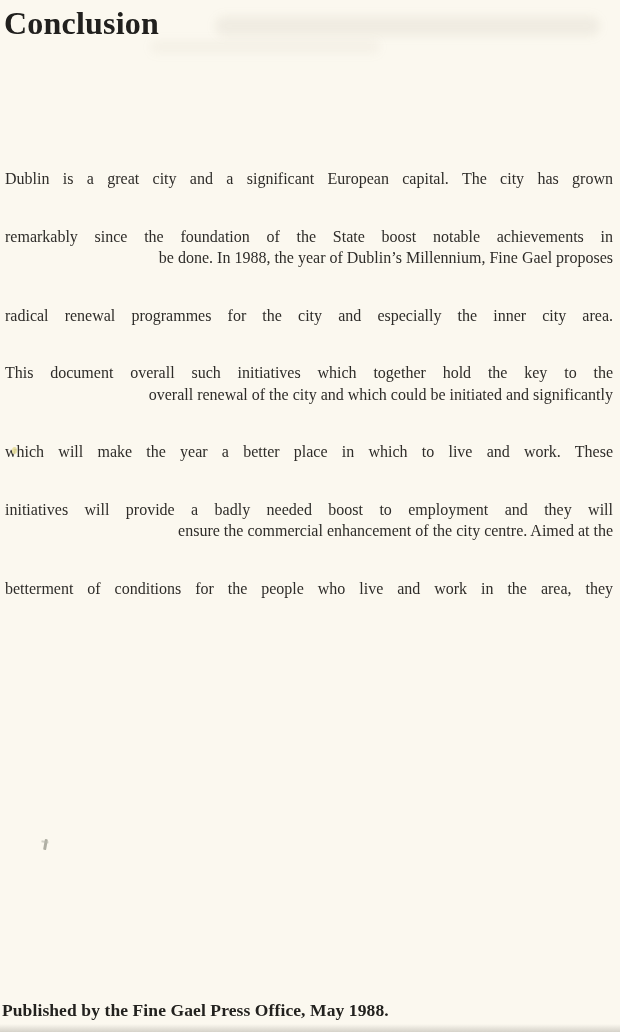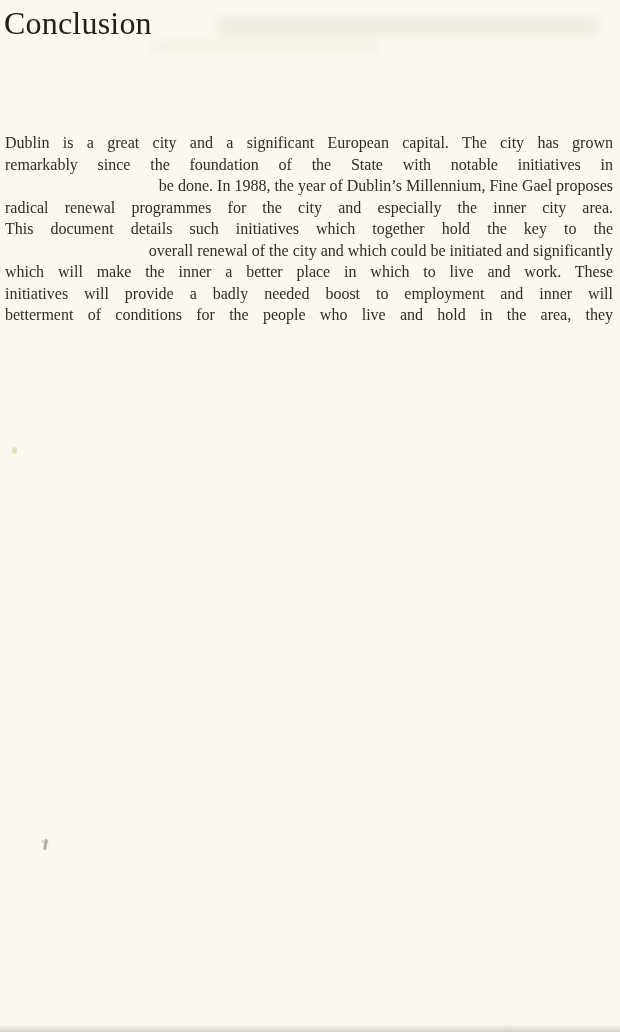--- a/index.html
+++ b/index.html
@@ -18,21 +18,21 @@
   .page {
     position: absolute;
     inset: 0;
   }
   .heading {
     position: absolute;
     top: 5px;
     left: 4px;
     margin: 0;
     font-size: 32px;
-    font-weight: normal;
+    font-weight: bold;
     letter-spacing: 0.2px;
     color: #21201e;
     font-family: "Liberation Serif", serif;
   }
   .ghost-smudge {
     position: absolute;
     top: 16px;
     left: 215px;
     width: 385px;
     height: 20px;
@@ -60,20 +60,21 @@
     color: #2e2c29;
   }
   .bline {
     text-align: right;
     height: 21.5px;
     overflow: hidden;
   }
   .bline.j {
     text-align: justify;
     text-align-last: justify;
+    margin-top: 36px;
   }
   .speck-yellow {
     position: absolute;
     left: 12px;
     top: 447px;
     width: 5px;
     height: 7px;
     background: #e6dd96;
     border-radius: 50%;
     opacity: 0.85;
@@ -122,29 +123,31 @@
 
 <div class="page">
 
   <h1 class="heading">Conclusion</h1>
 
   <div class="ghost-smudge"></div>
   <div class="ghost-smudge2"></div>
 
   <div class="paragraph">
     <div class="bline j">Dublin is a great city and a significant European capital. The city has grown</div>
-    <div class="bline j">remarkably since the foundation of the State with notable initiatives in</div>
+    <div class="bline j">remarkably since the foundation of the State boost notable achievements in</div>
     <div class="bline">be done. In 1988, the year of Dublin’s Millennium, Fine Gael proposes</div>
     <div class="bline j">radical renewal programmes for the city and especially the inner city area.</div>
-    <div class="bline j">This document details such initiatives which together hold the key to the</div>
+    <div class="bline j">This document overall such initiatives which together hold the key to the</div>
     <div class="bline">overall renewal of the city and which could be initiated and significantly</div>
-    <div class="bline j">which will make the inner a better place in which to live and work. These</div>
-    <div class="bline j">initiatives will provide a badly needed boost to employment and inner will</div>
-    <div class="bline j">betterment of conditions for the people who live and hold in the area, they</div>
+    <div class="bline j">which will make the year a better place in which to live and work. These</div>
+    <div class="bline j">initiatives will provide a badly needed boost to employment and they will</div>
+    <div class="bline">ensure the commercial enhancement of the city centre. Aimed at the</div>
+    <div class="bline j">betterment of conditions for the people who live and work in the area, they</div>
   </div>
 
   <div class="speck-yellow"></div>
   <div class="speck-gray"></div>
 
+  <div class="footer">Published by the Fine Gael Press Office, May 1988.</div>
 
   <div class="bottom-edge"></div>
 
 </div>
 
 </body></html>

